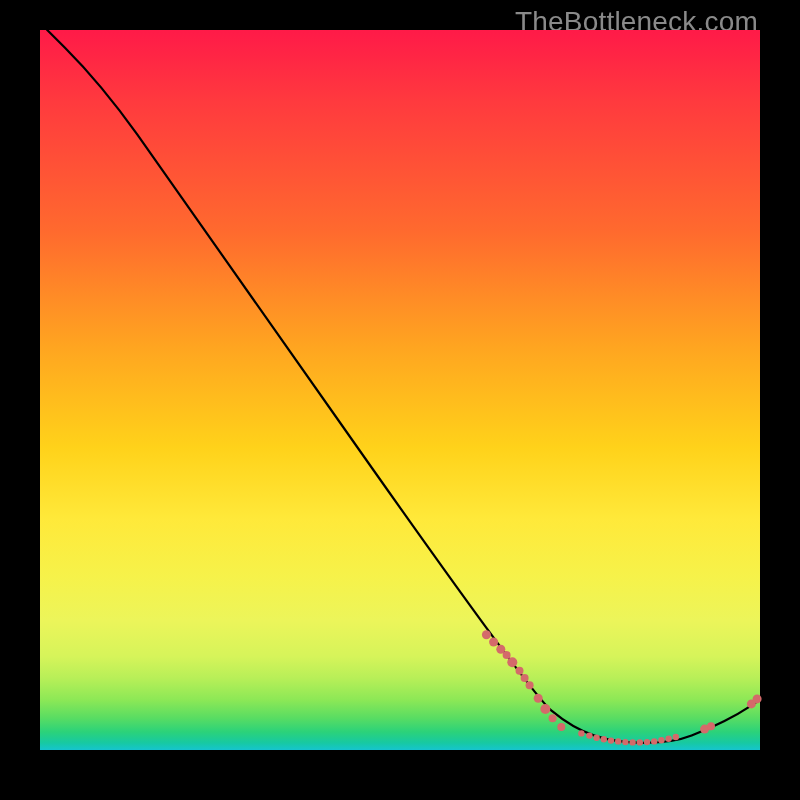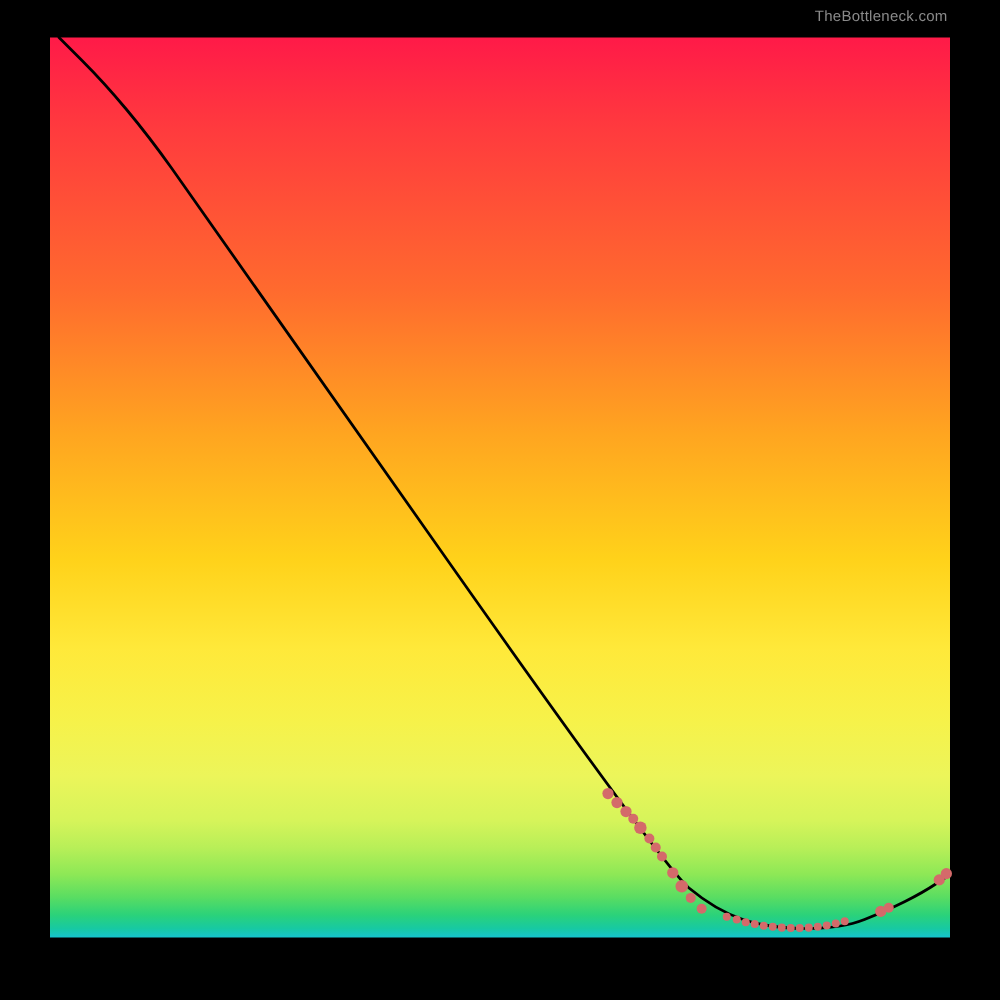--- a/index.html
+++ b/index.html
@@ -49,21 +49,21 @@
     top: 0;
     width: 720px;
     height: 720px;
     overflow: visible;
   }
   .watermark {
     position: absolute;
     top: 6px;
     right: 42px;
     color: #8a8a8a;
-    font-size: 12px;
+    font-size: 28px;
     letter-spacing: 0.2px;
     font-weight: 400;
   }
   .curve-path {
     fill: none;
     stroke: #000000;
     stroke-width: 2.2;
     stroke-linecap: round;
     stroke-linejoin: round;
   }

